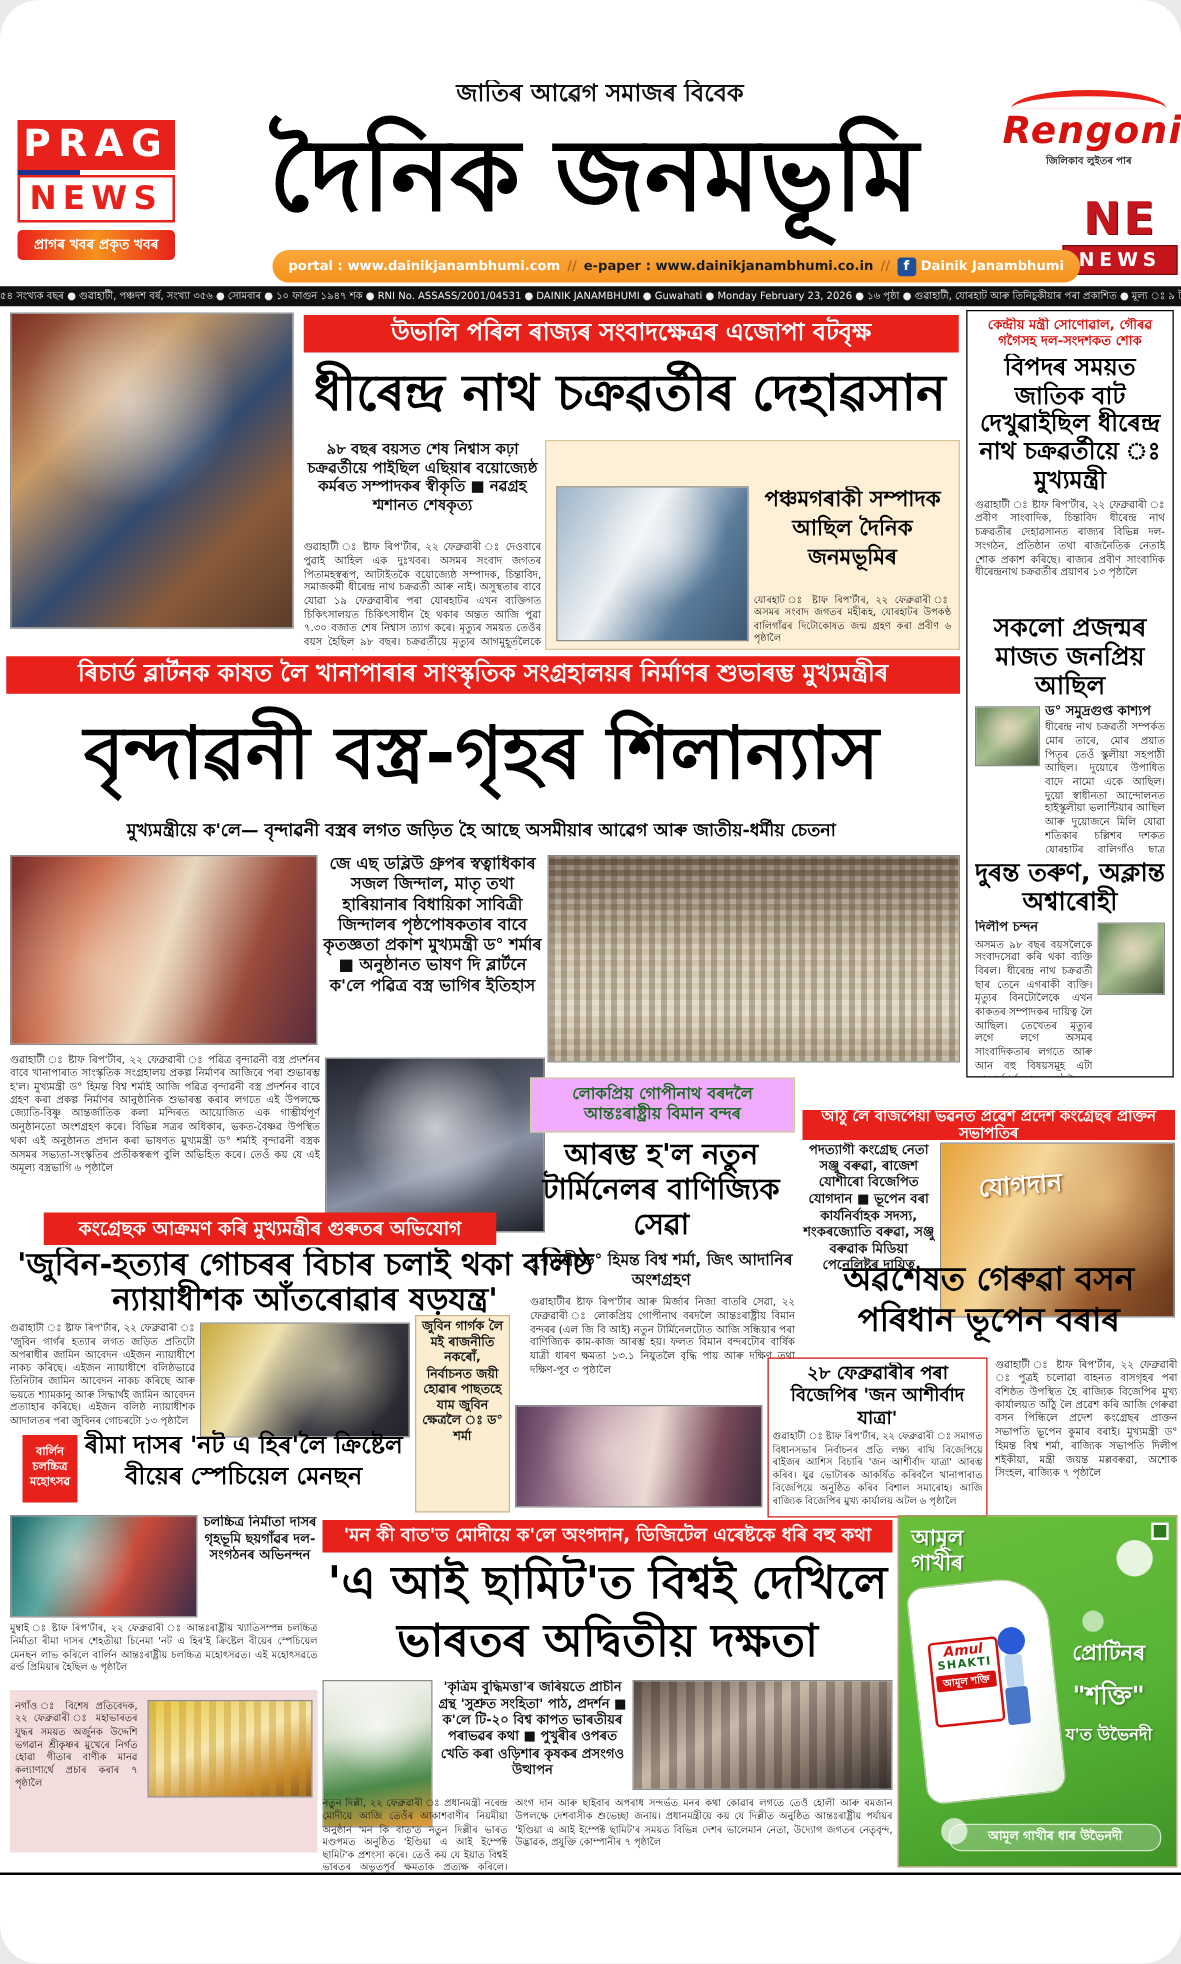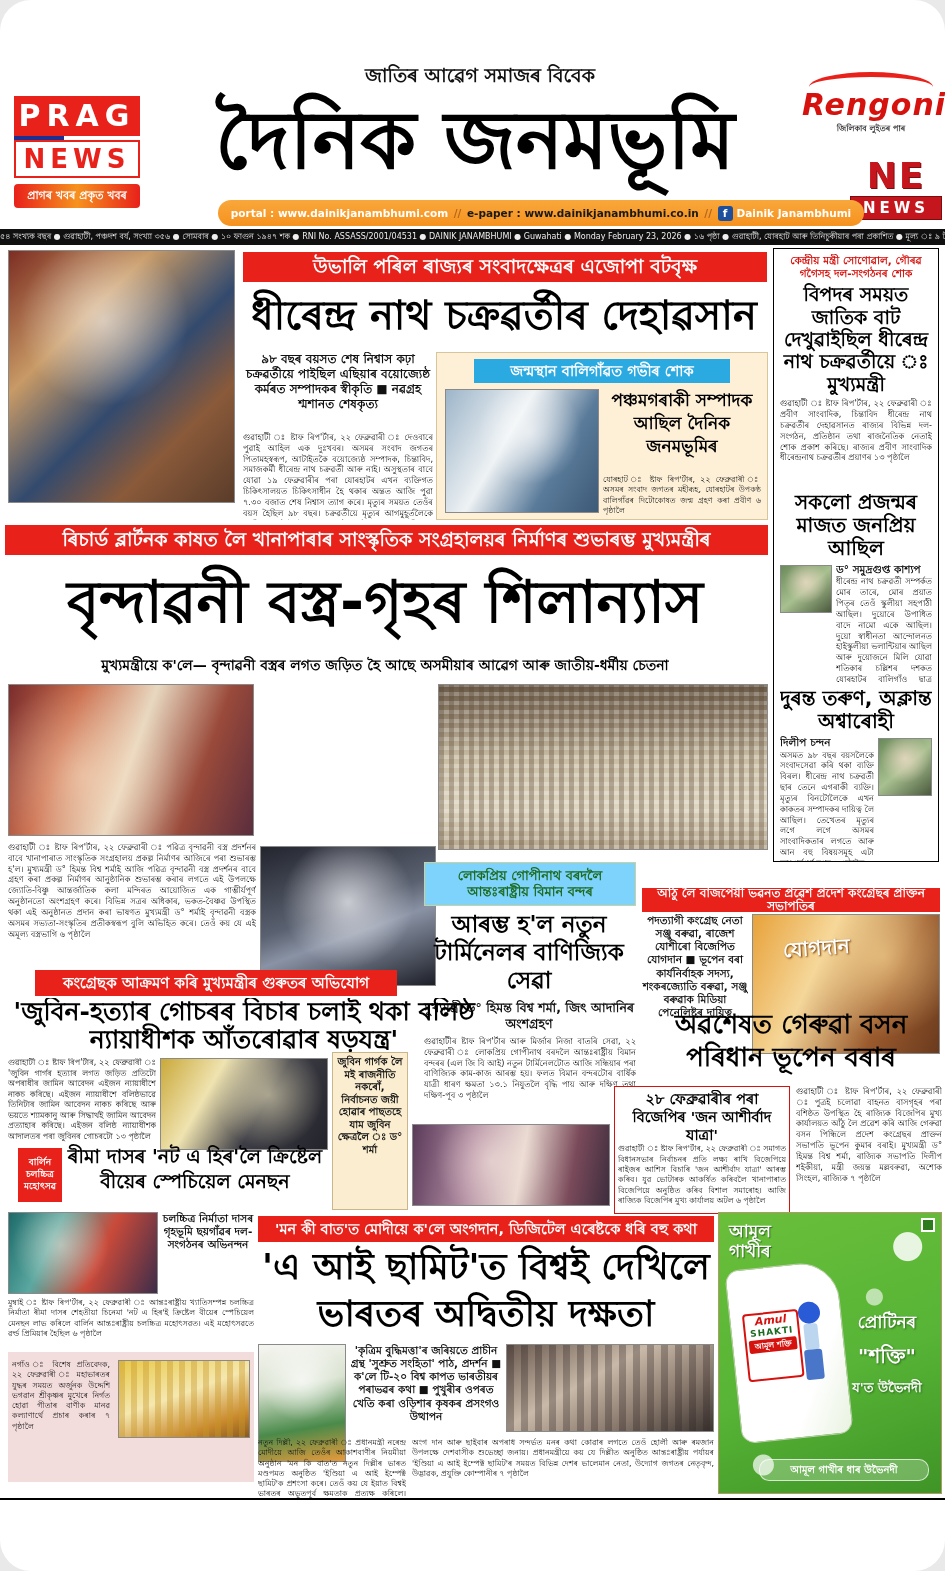--- a/index.html
+++ b/index.html
@@ -79,28 +79,27 @@
 
   <div class="abs" style="left:0;top:229px;width:945px;height:16px;background:#101010;color:#efefef;font-size:8px;text-align:center;line-height:16px;overflow:hidden;white-space:nowrap;">৫৪ সংখ্যক বছৰ ● গুৱাহাটী, পঞ্চদশ বৰ্ষ, সংখ্যা ৩৫৬ ● সোমবাৰ ● ১০ ফাগুন ১৯৪৭ শক ● RNI No. ASSASS/2001/04531 ● DAINIK JANAMBHUMI ● Guwahati ● Monday February 23, 2026 ● ১৬ পৃষ্ঠা ● গুৱাহাটী, যোৰহাট আৰু তিনিচুকীয়াৰ পৰা প্ৰকাশিত ● মূল্য ঃ ৯ টকা</div>
 
   <div class="abs photo ph-a" style="left:8px;top:250px;width:227px;height:253px;"></div>
   <div class="abs rb" style="left:243px;top:252px;width:524px;height:30px;font-size:19px;">উভালি পৰিল ৰাজ্যৰ সংবাদক্ষেত্ৰৰ এজোপা বটবৃক্ষ</div>
   <div class="abs hl" style="left:238px;top:284px;width:532px;height:64px;font-size:40px;line-height:62px;white-space:nowrap;">ধীৰেন্দ্ৰ নাথ চক্ৰৱৰ্তীৰ দেহাৱসান</div>
   <div class="abs pt" style="left:243px;top:352px;width:190px;height:78px;font-size:12px;">৯৮ বছৰ বয়সত শেষ নিশ্বাস কঢ়া চক্ৰৱৰ্তীয়ে পাইছিল এছিয়াৰ বয়োজ্যেষ্ঠ কৰ্মৰত সম্পাদকৰ স্বীকৃতি ■ নৱগ্ৰহ শ্মশানত শেষকৃত্য</div>
   <div class="abs bt" style="left:243px;top:432px;width:190px;height:88px;">গুৱাহাটী ঃ ষ্টাফ ৰিপ'ৰ্টাৰ, ২২ ফেব্ৰুৱাৰী ঃ দেওবাৰে পুৱাই আহিল এক দুঃখবৰ। অসমৰ সংবাদ জগতৰ পিতামহস্বৰূপ, আটাইতকৈ বয়োজ্যেষ্ঠ সম্পাদক, চিন্তাবিদ, সমাজকৰ্মী ধীৰেন্দ্ৰ নাথ চক্ৰৱৰ্তী আৰু নাই। অসুস্থতাৰ বাবে যোৱা ১৯ ফেব্ৰুৱাৰীৰ পৰা যোৰহাটৰ এখন ব্যক্তিগত চিকিৎসালয়ত চিকিৎসাধীন হৈ থকাৰ অন্তত আজি পুৱা ৭.৩০ বজাত শেষ নিশ্বাস ত্যাগ কৰে। মৃত্যুৰ সময়ত তেওঁৰ বয়স হৈছিল ৯৮ বছৰ। চক্ৰৱৰ্তীয়ে মৃত্যুৰ আগমুহূৰ্তলৈকে আছিল আটাইতকৈ বয়োজ্যেষ্ঠ কৰ্মৰত সম্পাদক হিচাপে স্বীকৃত। তেওঁৰ প্ৰয়াণত সমগ্ৰ ৰাজ্যতে শোকৰ ছাঁ পৰিছে।  ৭ পৃষ্ঠালৈ</div>
 
   <div class="abs" style="left:436px;top:352px;width:332px;height:168px;background:#fdf0d7;border:1px solid #d8c59a;">
-    <div style="width:256px;margin:6px auto 0;background:#2baae2;color:#fff;font-weight:bold;font-size:14.5px;text-align:center;line-height:24px;height:24px;">জন্মস্থান বালিগাঁৱত গভীৰ শোক</div>
     <div class="photo ph-desk" style="position:absolute;left:8px;top:36px;width:152px;height:122px;"></div>
     <div class="hl" style="position:absolute;left:166px;top:36px;width:158px;height:84px;font-size:17px;line-height:1.35;">পঞ্চমগৰাকী সম্পাদক আছিল দৈনিক জনমভূমিৰ</div>
     <div class="bt" style="position:absolute;left:166px;top:122px;width:158px;height:40px;font-size:7.8px;">যোৰহাট ঃ ষ্টাফ ৰিপ'ৰ্টাৰ, ২২ ফেব্ৰুৱাৰী ঃ অসমৰ সংবাদ জগতৰ মহীৰূহ, যোৰহাটৰ উপকণ্ঠ বালিগাঁৱৰ দিটোকোষত জন্ম গ্ৰহণ কৰা প্ৰবীণ  ৬ পৃষ্ঠালৈ</div>
   </div>
 
   <div class="abs" style="left:773px;top:248px;width:166px;height:614px;border:1.5px solid #000;padding:5px 6px;overflow:hidden;">
-    <div class="pt" style="color:#d6120e;font-size:10.5px;">কেন্দ্ৰীয় মন্ত্ৰী সোণোৱাল, গৌৰৱ গগৈসহ দল-সংগঠনৰ শোক</div>
+    <div class="pt" style="color:#d6120e;font-size:10.5px;">কেন্দ্ৰীয় মন্ত্ৰী সোণোৱাল, গৌৰৱ গগৈসহ দল-সংদশকত শোক</div>
     <div class="hl" style="font-size:19px;line-height:1.18;margin:3px 0;">বিপদৰ সময়ত জাতিক বাট দেখুৱাইছিল ধীৰেন্দ্ৰ নাথ চক্ৰৱৰ্তীয়ে ঃ মুখ্যমন্ত্ৰী</div>
     <div class="bt" style="height:88px;">গুৱাহাটী ঃ ষ্টাফ ৰিপ'ৰ্টাৰ, ২২ ফেব্ৰুৱাৰী ঃ প্ৰবীণ সাংবাদিক, চিন্তাবিদ ধীৰেন্দ্ৰ নাথ চক্ৰৱৰ্তীৰ দেহাৱসানত ৰাজ্যৰ বিভিন্ন দল-সংগঠন, প্ৰতিষ্ঠান তথা ৰাজনৈতিক নেতাই শোক প্ৰকাশ কৰিছে। ৰাজ্যৰ প্ৰবীণ সাংবাদিক ধীৰেন্দ্ৰনাথ চক্ৰৱৰ্তীৰ প্ৰয়াণৰ  ১৩ পৃষ্ঠালৈ</div>
     <div class="hl" style="font-size:20px;line-height:1.15;margin:5px 0 3px;">সকলো প্ৰজন্মৰ মাজত জনপ্ৰিয় আছিল</div>
     <div style="overflow:hidden;">
       <div class="photo ph-portrait" style="float:left;width:50px;height:46px;margin:2px 4px 2px 0;"></div>
       <div class="pt" style="font-size:10.5px;text-align:left;">ড° সমুদ্ৰগুপ্ত কাশ্যপ</div>
       <div class="bt" style="height:106px;">ধীৰেন্দ্ৰ নাথ চক্ৰৱৰ্তী সম্পৰ্কত মোৰ তাৰে, মোৰ প্ৰয়াত পিতৃৰ তেওঁ স্কুলীয়া সহপাঠী আছিল। দুয়োৰে উপাধিত বাদে নামো একে আছিল। দুয়ো স্বাধীনতা আন্দোলনত হাইস্কুলীয়া ভলান্টিয়াৰ আছিল আৰু দুয়োজনে মিলি যোৱা শতিকাৰ চল্লিশৰ দশকত যোৰহাটৰ বালিগাঁও ছাত্ৰ সন্মিলনৰ পত্ৰিকা উলিয়াইছিল।  ১৩ পৃষ্ঠালৈ</div>
     </div>
     <div class="hl" style="font-size:20px;line-height:1.15;margin:5px 0 3px;">দুৰন্ত তৰুণ, অক্লান্ত অশ্বাৰোহী</div>
     <div style="overflow:hidden;">
@@ -108,25 +107,26 @@
       <div class="pt" style="font-size:10.5px;text-align:left;">দিলীপ চন্দন</div>
       <div class="bt" style="height:120px;">অসমত ৯৮ বছৰ বয়সলৈকে সংবাদসেৱা কৰি থকা ব্যক্তি বিৰল। ধীৰেন্দ্ৰ নাথ চক্ৰৱৰ্তী ছাৰ তেনে এগৰাকী ব্যক্তি। মৃত্যুৰ বিনটোলৈকে এখন কাকতৰ সম্পাদকৰ দায়িত্ব লৈ আছিল। তেখেতৰ মৃত্যুৰ লগে লগে অসমৰ সাংবাদিকতাৰ লগতে আৰু আন বহু বিষয়সমূহ এটা তাৎপৰ্যপূৰ্ণ যুগৰ  ৬ পৃষ্ঠালৈ</div>
     </div>
   </div>
 
   <div class="abs rb" style="left:5px;top:525px;width:763px;height:30px;font-size:19px;">ৰিচাৰ্ড ব্লাৰ্টনক কাষত লৈ খানাপাৰাৰ সাংস্কৃতিক সংগ্ৰহালয়ৰ নিৰ্মাণৰ শুভাৰম্ভ মুখ্যমন্ত্ৰীৰ</div>
   <div class="abs hl" style="left:0;top:556px;width:770px;height:94px;font-size:58px;line-height:92px;white-space:nowrap;">বৃন্দাৱনী বস্ত্ৰ-গৃহৰ শিলান্যাস</div>
   <div class="abs hl" style="left:2px;top:652px;width:766px;height:26px;font-size:14px;line-height:26px;white-space:nowrap;">মুখ্যমন্ত্ৰীয়ে ক'লে— বৃন্দাৱনী বস্ত্ৰৰ লগত জড়িত হৈ আছে অসমীয়াৰ আৱেগ আৰু জাতীয়-ধৰ্মীয় চেতনা</div>
 
   <div class="abs photo ph-ceremony" style="left:8px;top:684px;width:246px;height:152px;"></div>
+  <div class="abs pt" style="left:258px;top:684px;width:176px;height:158px;font-size:13px;">জে এছ ডব্লিউ গ্ৰুপৰ স্বত্বাধিকাৰ সজল জিন্দাল, মাতৃ তথা হাৰিয়ানাৰ বিধায়িকা সাবিত্ৰী জিন্দালৰ পৃষ্ঠপোষকতাৰ বাবে কৃতজ্ঞতা প্ৰকাশ মুখ্যমন্ত্ৰী ড° শৰ্মাৰ ■ অনুষ্ঠানত ভাষণ দি ব্লাৰ্টনে ক'লে পৱিত্ৰ বস্ত্ৰ ভাগিৰ ইতিহাস</div>
   <div class="abs photo ph-crowd" style="left:438px;top:684px;width:330px;height:166px;"></div>
   <div class="abs bt" style="left:8px;top:842px;width:248px;height:142px;">গুৱাহাটী ঃ ষ্টাফ ৰিপ'ৰ্টাৰ, ২২ ফেব্ৰুৱাৰী ঃ পৱিত্ৰ বৃন্দাৱনী বস্ত্ৰ প্ৰদৰ্শনৰ বাবে খানাপাৰাত সাংস্কৃতিক সংগ্ৰহালয় প্ৰকল্প নিৰ্মাণৰ আজিৰে পৰা শুভাৰম্ভ হ'ল। মুখ্যমন্ত্ৰী ড° হিমন্ত বিশ্ব শৰ্মাই আজি পৱিত্ৰ বৃন্দাৱনী বস্ত্ৰ প্ৰদৰ্শনৰ বাবে গ্ৰহণ কৰা প্ৰকল্প নিৰ্মাণৰ আনুষ্ঠানিক শুভাৰম্ভ কৰাৰ লগতে এই উপলক্ষে জ্যোতি-বিষ্ণু আন্তৰ্জাতিক কলা মন্দিৰত আয়োজিত এক গাম্ভীৰ্যপূৰ্ণ অনুষ্ঠানতো অংশগ্ৰহণ কৰে। বিভিন্ন সত্ৰৰ অধিকাৰ, ভকত-বৈষ্ণৱ উপস্থিত থকা এই অনুষ্ঠানত প্ৰদান কৰা ভাষণত মুখ্যমন্ত্ৰী ড° শৰ্মাই বৃন্দাৱনী বস্ত্ৰক অসমৰ সভ্যতা-সংস্কৃতিৰ প্ৰতীকস্বৰূপ বুলি অভিহিত কৰে। তেওঁ কয় যে এই অমূল্য বস্ত্ৰভাগি  ৬ পৃষ্ঠালৈ</div>
   <div class="abs photo ph-podium" style="left:260px;top:846px;width:176px;height:140px;"></div>
 
-  <div class="abs pt" style="left:424px;top:862px;width:212px;height:44px;font-size:13px;background:#7dd3fc;color:#1d6b21;border:1px solid #cdd29a;display:flex;align-items:center;justify-content:center;">লোকপ্ৰিয় গোপীনাথ বৰদলৈ আন্তঃৰাষ্ট্ৰীয় বিমান বন্দৰ</div>
+  <div class="abs pt" style="left:424px;top:862px;width:212px;height:44px;font-size:13px;background:#f0abfc;color:#1d6b21;border:1px solid #cdd29a;display:flex;align-items:center;justify-content:center;">লোকপ্ৰিয় গোপীনাথ বৰদলৈ আন্তঃৰাষ্ট্ৰীয় বিমান বন্দৰ</div>
   <div class="abs hl" style="left:422px;top:910px;width:214px;height:88px;font-size:23px;line-height:1.22;">আৰম্ভ হ'ল নতুন টাৰ্মিনেলৰ বাণিজ্যিক সেৱা</div>
   <div class="abs pt" style="left:422px;top:1000px;width:214px;height:34px;font-size:12.5px;">মুখ্যমন্ত্ৰী ড° হিমন্ত বিশ্ব শৰ্মা, জিৎ আদানিৰ অংশগ্ৰহণ</div>
   <div class="abs bt" style="left:424px;top:1036px;width:212px;height:86px;">গুৱাহাটীৰ ষ্টাফ ৰিপ'ৰ্টাৰ আৰু মিৰ্জাৰ নিজা বাতৰি সেৱা, ২২ ফেব্ৰুৱাৰী ঃ লোকপ্ৰিয় গোপীনাথ বৰদলৈ আন্তঃৰাষ্ট্ৰীয় বিমান বন্দৰৰ (এল জি বি আই) নতুন টাৰ্মিনেলটোত আজি সন্ধিয়াৰ পৰা বাণিজ্যিক কাম-কাজ আৰম্ভ হয়। ফলত বিমান বন্দৰটোৰ বাৰ্ষিক যাত্ৰী ধাৰণ ক্ষমতা ১৩.১ নিযুতলৈ বৃদ্ধি পায় আৰু দক্ষিণ তথা দক্ষিণ-পূব  ৩ পৃষ্ঠালৈ</div>
   <div class="abs photo ph-ribbon" style="left:412px;top:1124px;width:198px;height:82px;"></div>
 
   <div class="abs rb" style="left:642px;top:888px;width:298px;height:24px;font-size:12px;">আঁঠু লৈ বাজপেয়ী ভৱনত প্ৰৱেশ প্ৰদেশ কংগ্ৰেছৰ প্ৰাক্তন সভাপতিৰ</div>
   <div class="abs pt" style="left:642px;top:914px;width:106px;height:142px;font-size:10.5px;">পদত্যাগী কংগ্ৰেছ নেতা সঞ্জু বৰুৱা, ৰাজেশ যোশীৰো বিজেপিত যোগদান ■ ভূপেন বৰা কাৰ্যনিৰ্বাহক সদস্য, শংকৰজ্যোতি বৰুৱা, সঞ্জু বৰুৱাক মিডিয়া পেনেলিষ্টৰ দায়িত্ব</div>
   <div class="abs photo ph-joining" style="left:752px;top:914px;width:188px;height:140px;">
     <span style="position:absolute;left:30px;top:18px;color:#fff;font-weight:900;font-size:20px;text-shadow:1px 1px 2px #7a3a00;transform:rotate(-4deg);display:inline-block;">যোগদান</span>
   </div>

